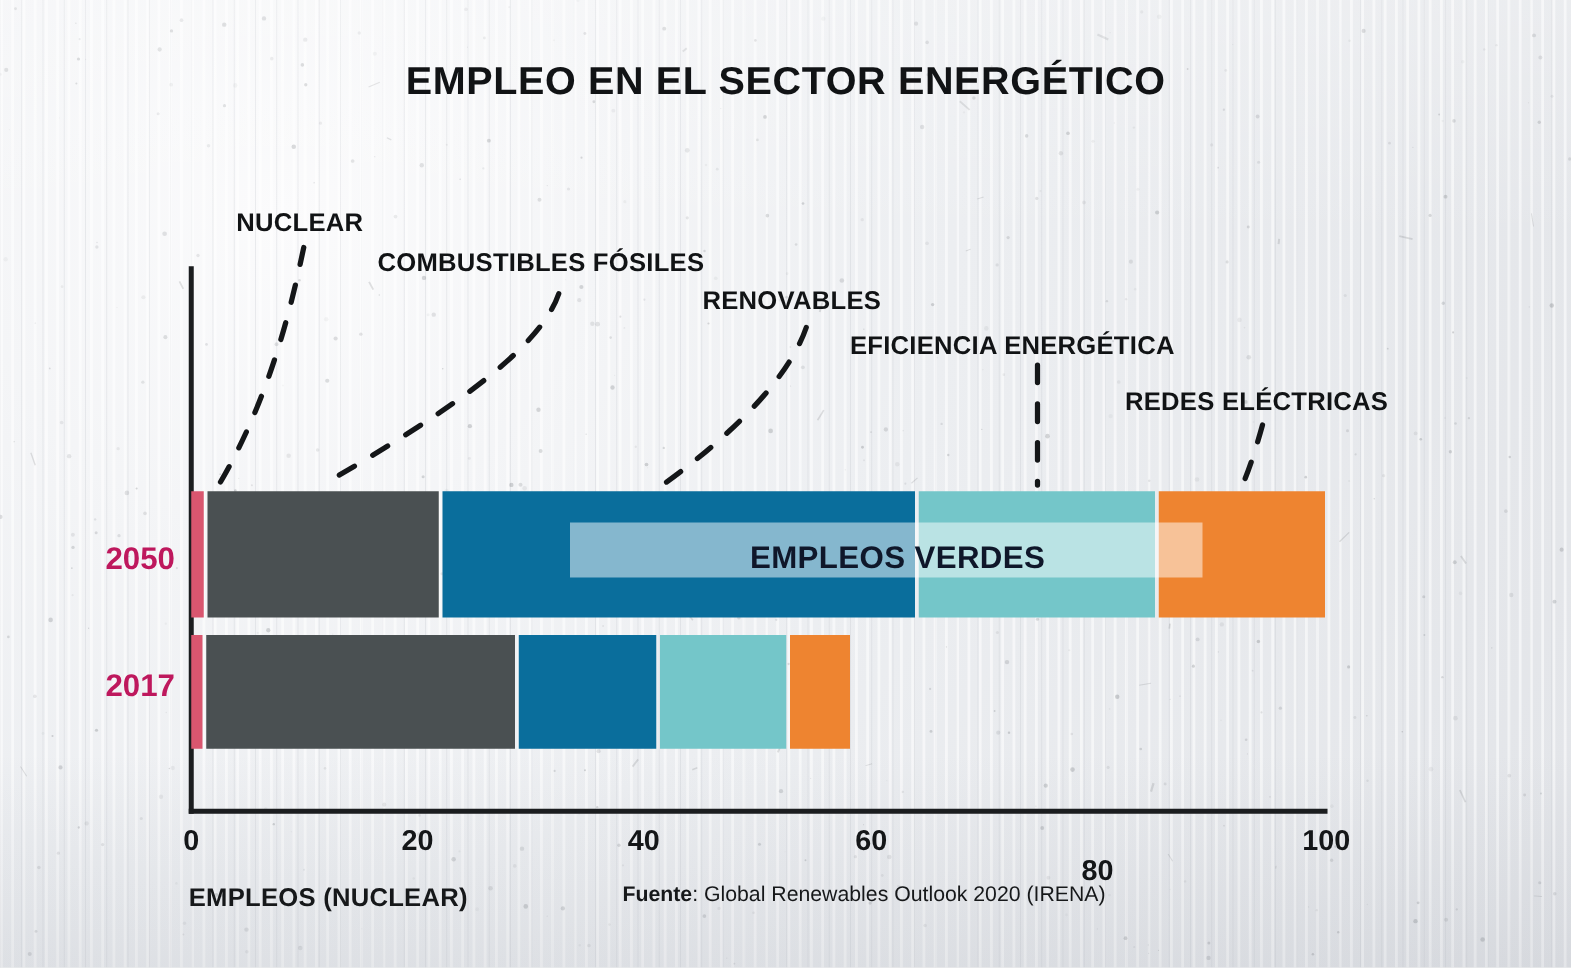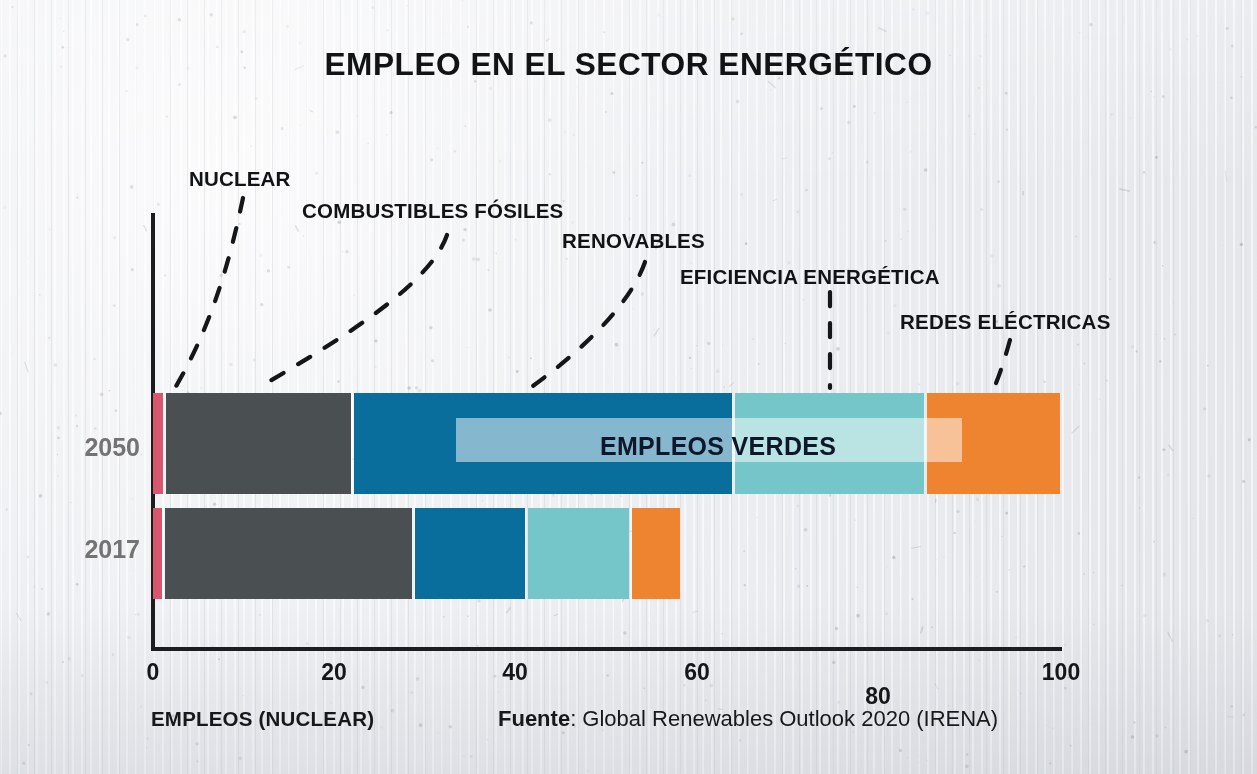--- a/index.html
+++ b/index.html
@@ -40,42 +40,42 @@
 
   .axis-v{position:absolute;background:#1b1d1f;}
   .axis-h{position:absolute;background:#1b1d1f;}
 
   .tick-label{
     position:absolute;font-size:23px;font-weight:bold;color:#141618;
     font-family:"Liberation Sans", sans-serif;text-align:center;
   }
 
   .year-label{
-    position:absolute;font-size:25px;font-weight:bold;color:#737373;
+    position:absolute;font-size:25px;font-weight:bold;color:#be185d;
     font-family:"Liberation Sans", sans-serif;text-align:right;
   }
 
   .bar-seg{position:absolute;top:0;bottom:0;}
   .bar-row{position:absolute;}
 
   .green-band{
     position:absolute;background:rgba(255,255,255,.50);
     pointer-events:none;
   }
   .green-text{
     position:absolute;font-size:25px;font-weight:bold;color:#0f172a;
     font-family:"Liberation Sans", sans-serif;white-space:nowrap;
     letter-spacing:.3px;
   }
 
   .foot{
     position:absolute;font-family:"Liberation Sans", sans-serif;color:#16181a;
   }
   .foot-axis{font-size:20.5px;font-weight:bold;letter-spacing:.2px;}
-  .foot-src{font-size:22px;font-weight:normal;}
+  .foot-src{font-size:17px;font-weight:normal;}
   .foot-src b{font-weight:bold;}
 </style>
 </head>
 <body>
 
 <div id="paper"></div>
 <svg id="speckles" width="1257" height="774">
     <circle cx="82.1" cy="675.7" r="1.33" fill="#5d6166" opacity="0.25"></circle>
     <circle cx="841.1" cy="277.4" r="1.58" fill="#5d6166" opacity="0.12"></circle>
     <circle cx="230.9" cy="364.6" r="1.80" fill="#5d6166" opacity="0.20"></circle>

